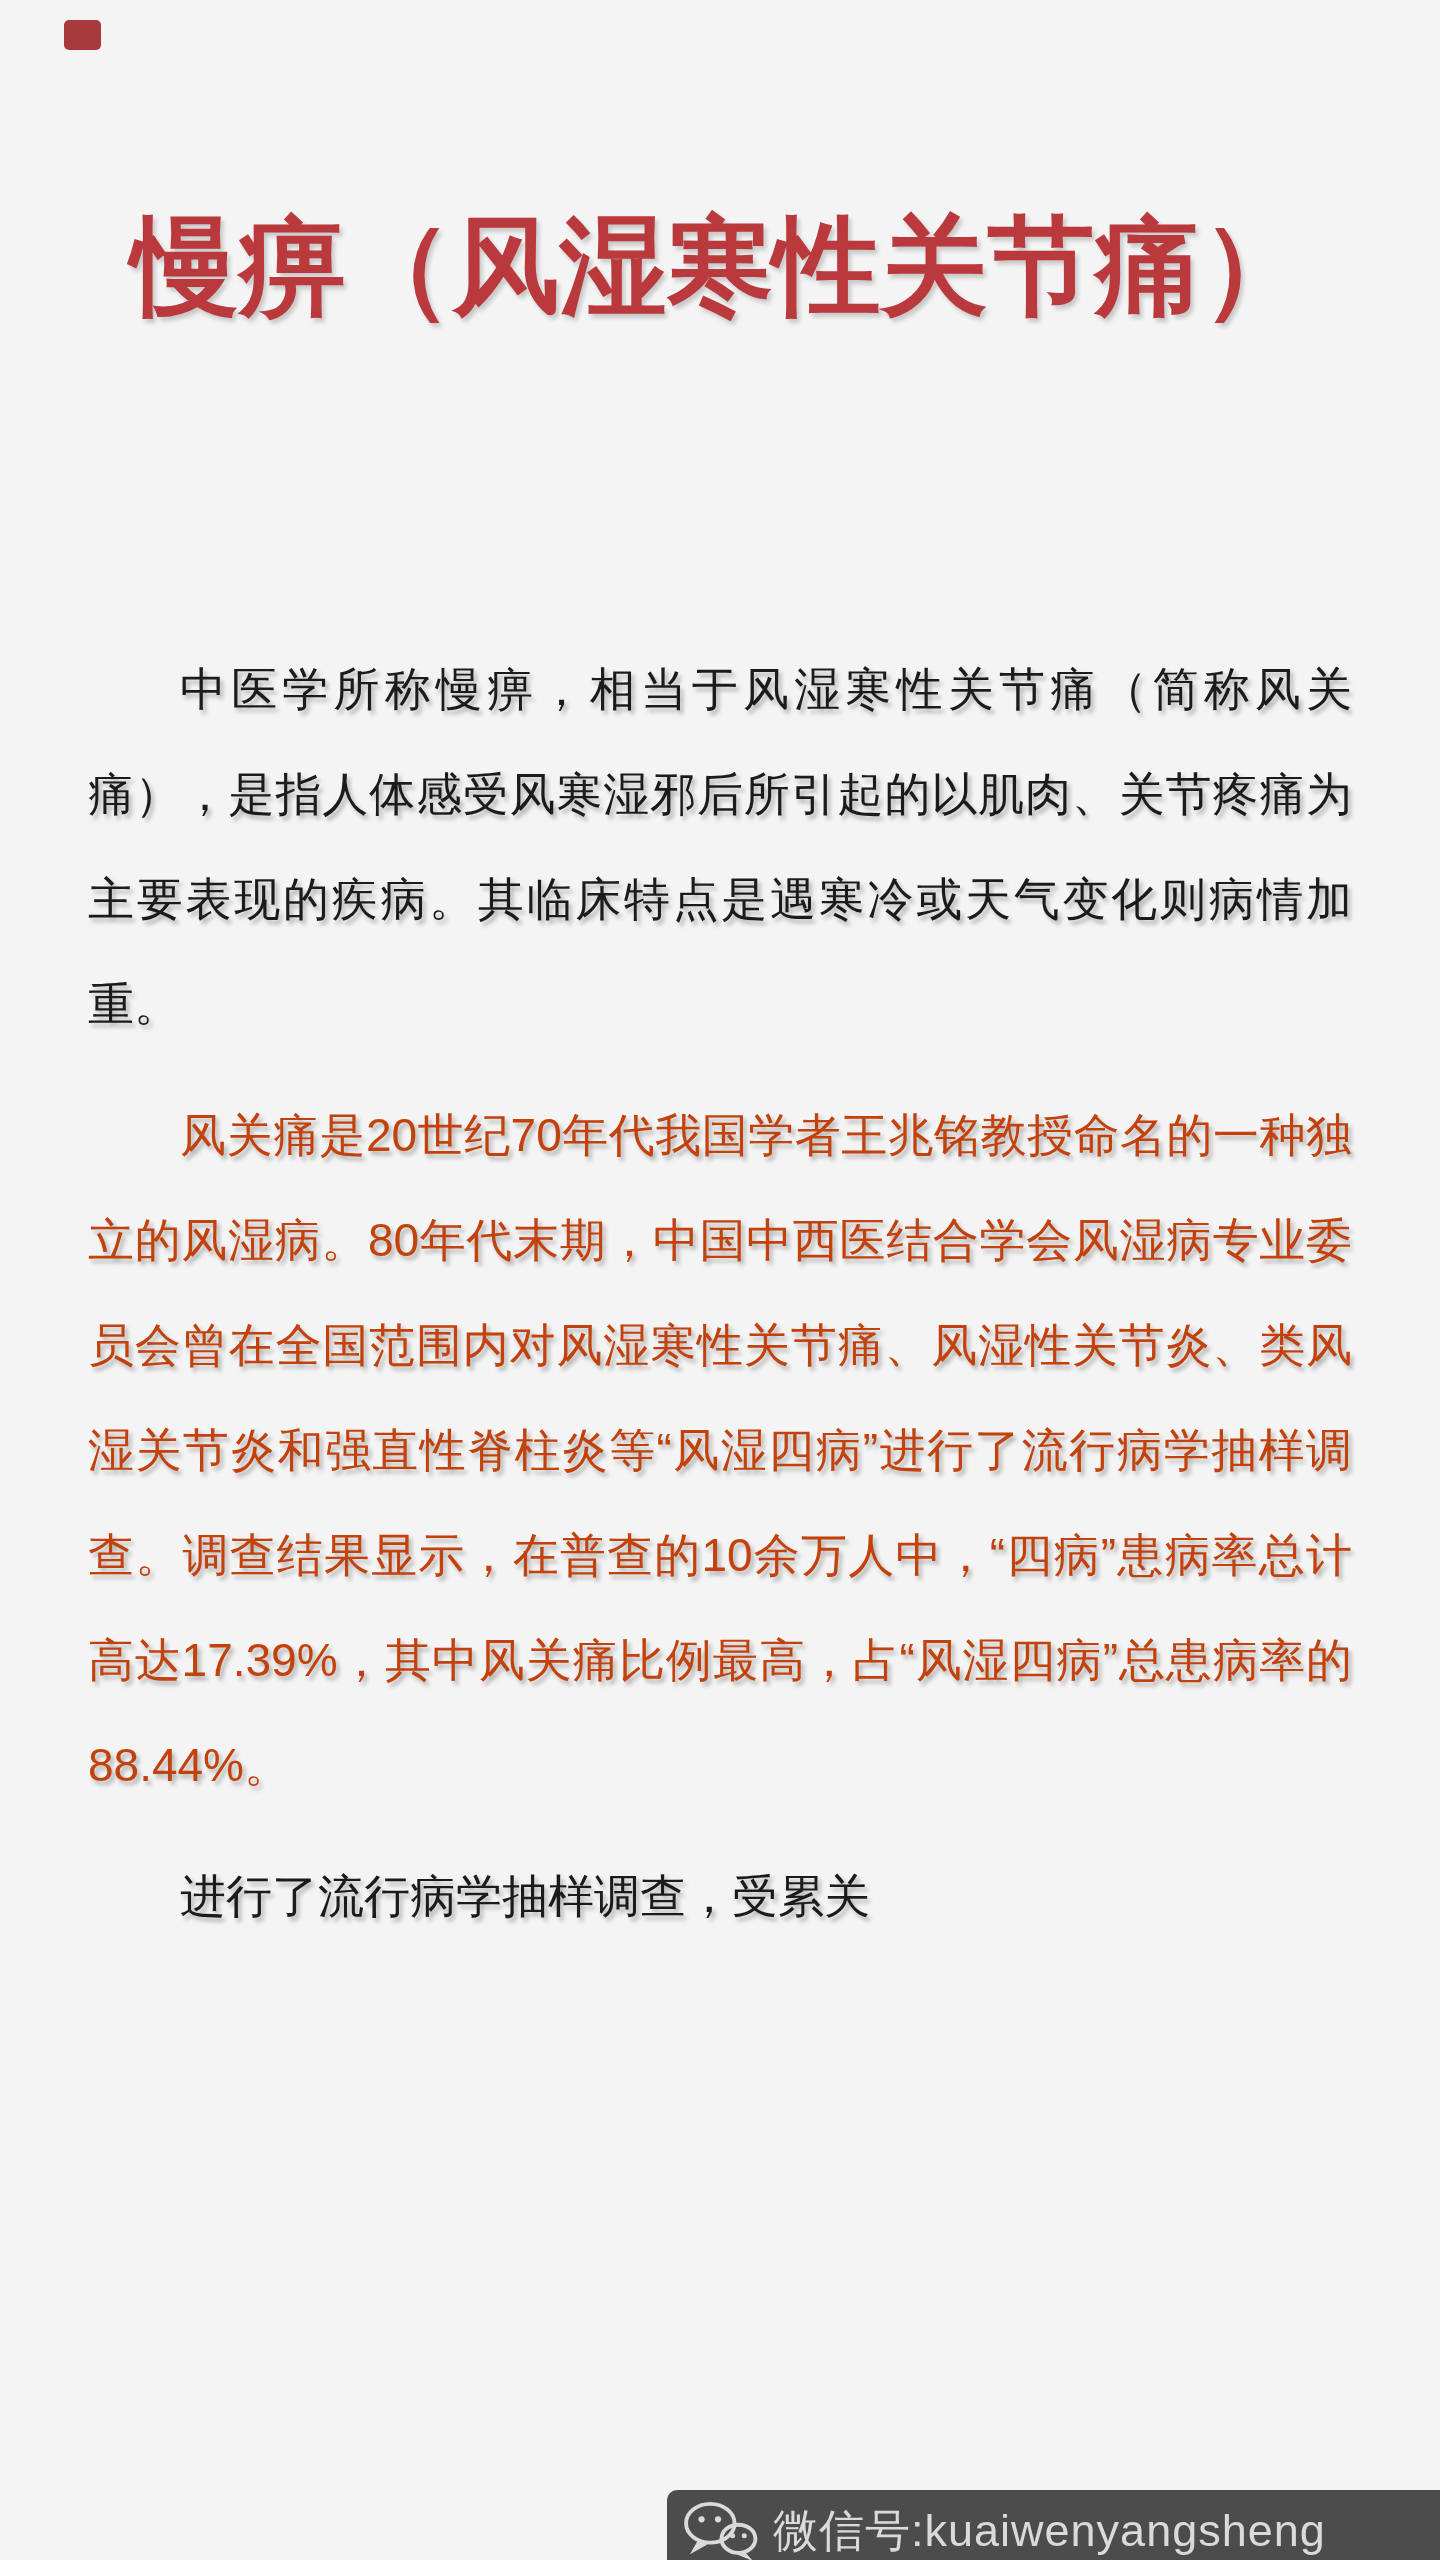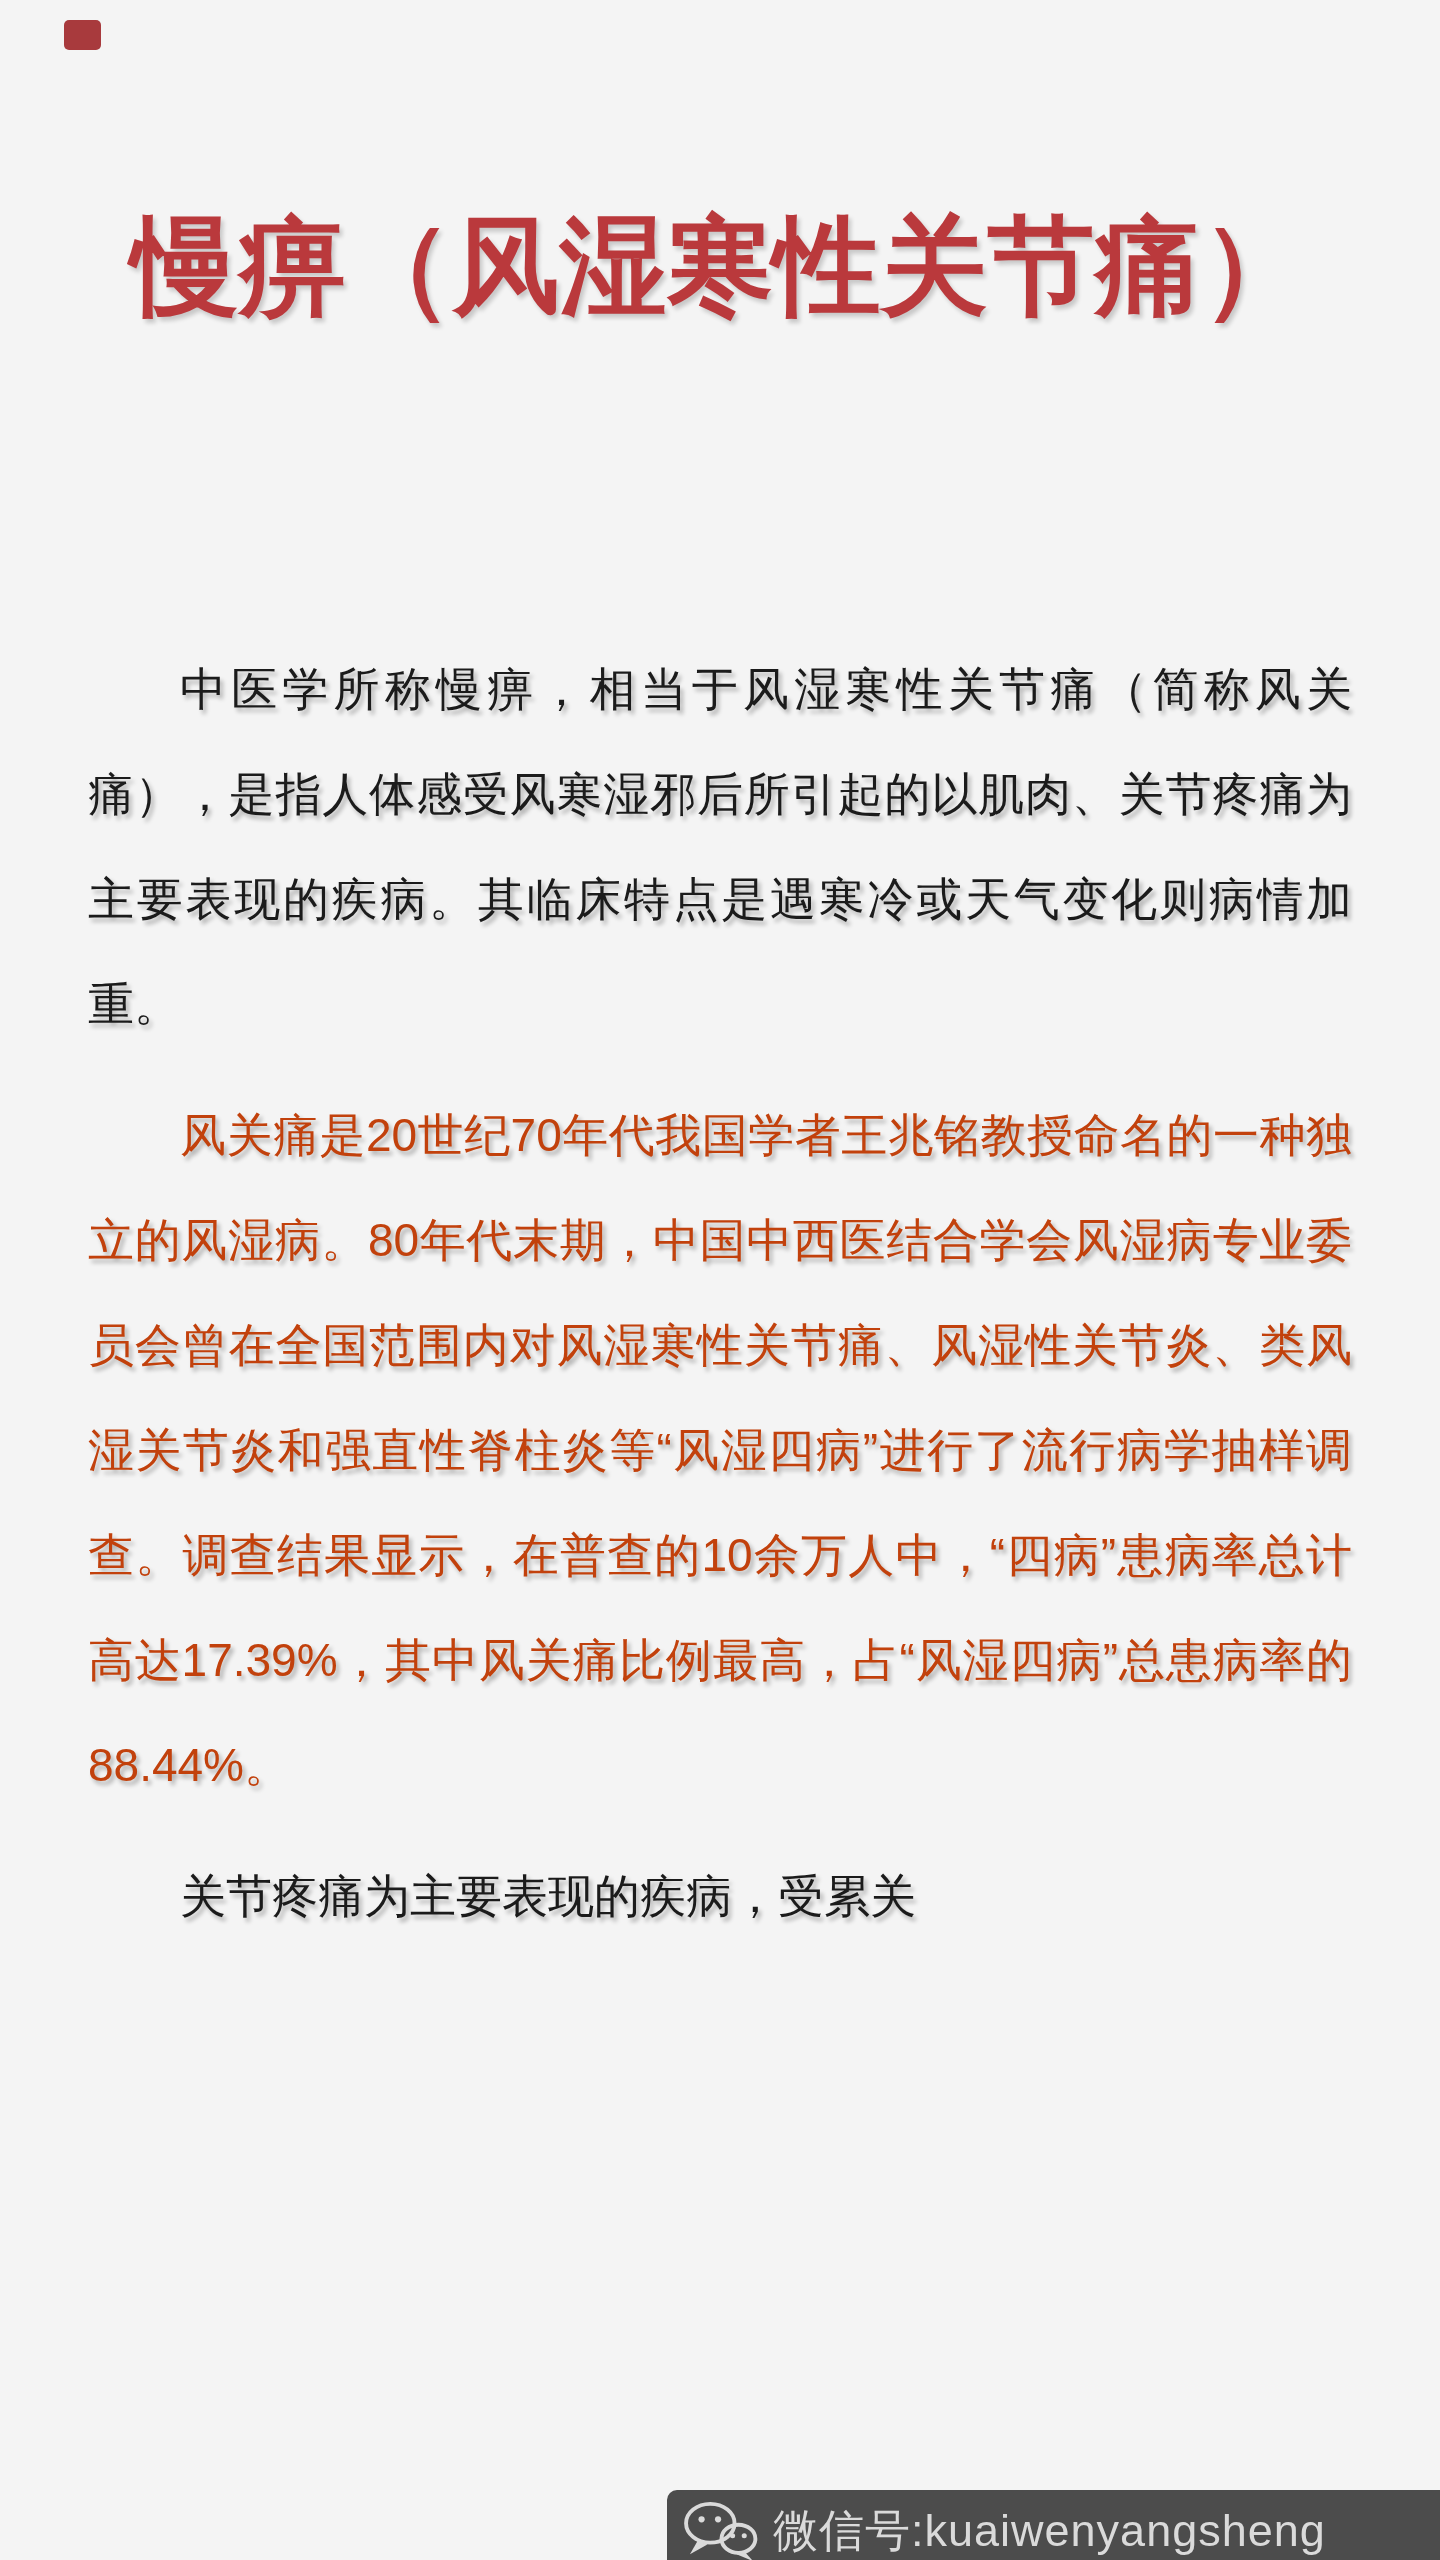--- a/index.html
+++ b/index.html
@@ -98,21 +98,21 @@
 
 <div class="page">
 
   <div class="seal" style="background: rgb(161, 41, 45);"></div>
 
   <h1 class="title" style="color: rgb(186, 57, 60);">慢痹（风湿寒性关节痛）</h1>
 
   <div class="article">
     <p style="color: rgb(27, 27, 27);">中医学所称慢痹，相当于风湿寒性关节痛（简称风关痛），是指人体感受风寒湿邪后所引起的以肌肉、关节疼痛为主要表现的疾病。其临床特点是遇寒冷或天气变化则病情加重。</p>
     <p style="color: #c2410c;">风关痛是20世纪70年代我国学者王兆铭教授命名的一种独立的风湿病。80年代末期，中国中西医结合学会风湿病专业委员会曾在全国范围内对风湿寒性关节痛、风湿性关节炎、类风湿关节炎和强直性脊柱炎等“风湿四病”进行了流行病学抽样调查。调查结果显示，在普查的10余万人中，“四病”患病率总计高达17.39%，其中风关痛比例最高，占“风湿四病”总患病率的88.44%。</p>
-    <p style="color: rgb(27, 27, 27);">关节疼痛为主要表现的疾病，受累关</p>
+    <p style="color: rgb(27, 27, 27);">进行了流行病学抽样调查，受累关</p>
   </div>
 
   <div class="watermark" style="background: rgb(58, 58, 58); color: rgb(216, 216, 216);">
     <span class="wx-icon">
       <svg viewBox="0 0 80 66" xmlns="http://www.w3.org/2000/svg">
         <ellipse cx="30" cy="25" rx="25" ry="20" fill="none" stroke="currentColor" stroke-width="4"></ellipse>
         <circle cx="21" cy="21" r="3.2" fill="currentColor"></circle>
         <circle cx="38" cy="21" r="3.2" fill="currentColor"></circle>
         <path d="M17 43 L9 57 L27 47 Z" fill="currentColor"></path>
         <ellipse cx="59" cy="41" rx="17.5" ry="14.5" fill="none" stroke="currentColor" stroke-width="4"></ellipse>

